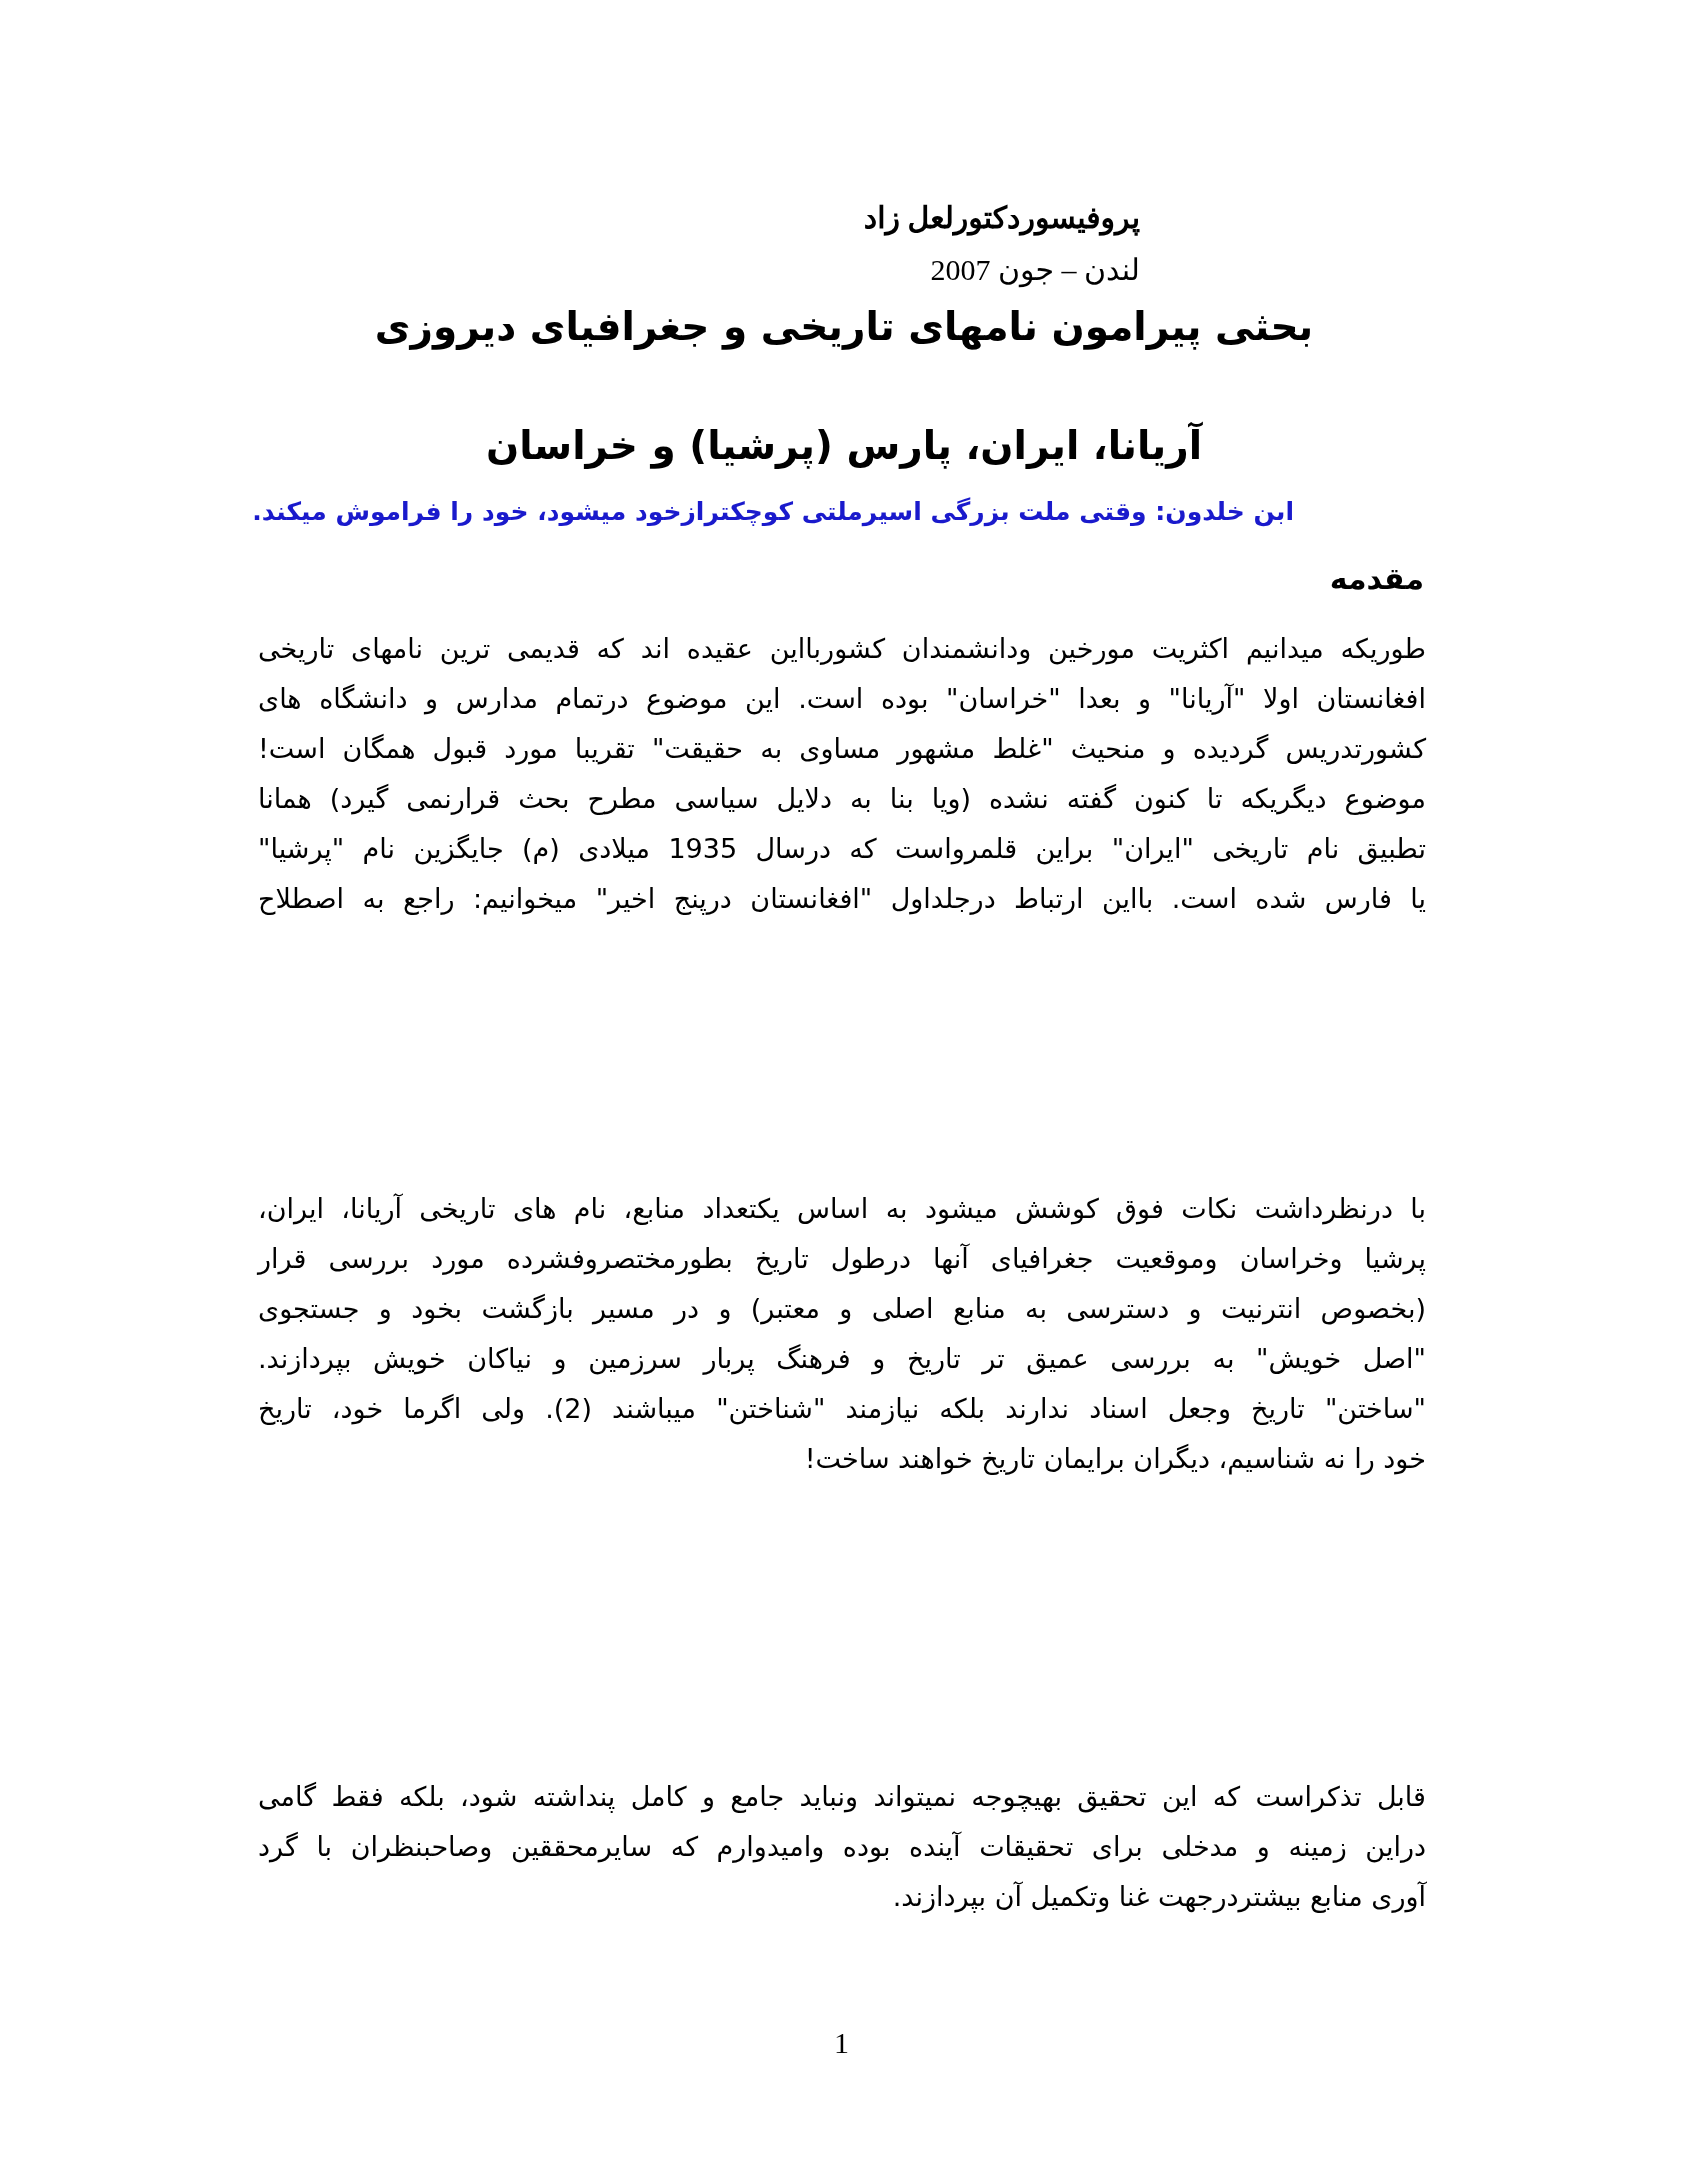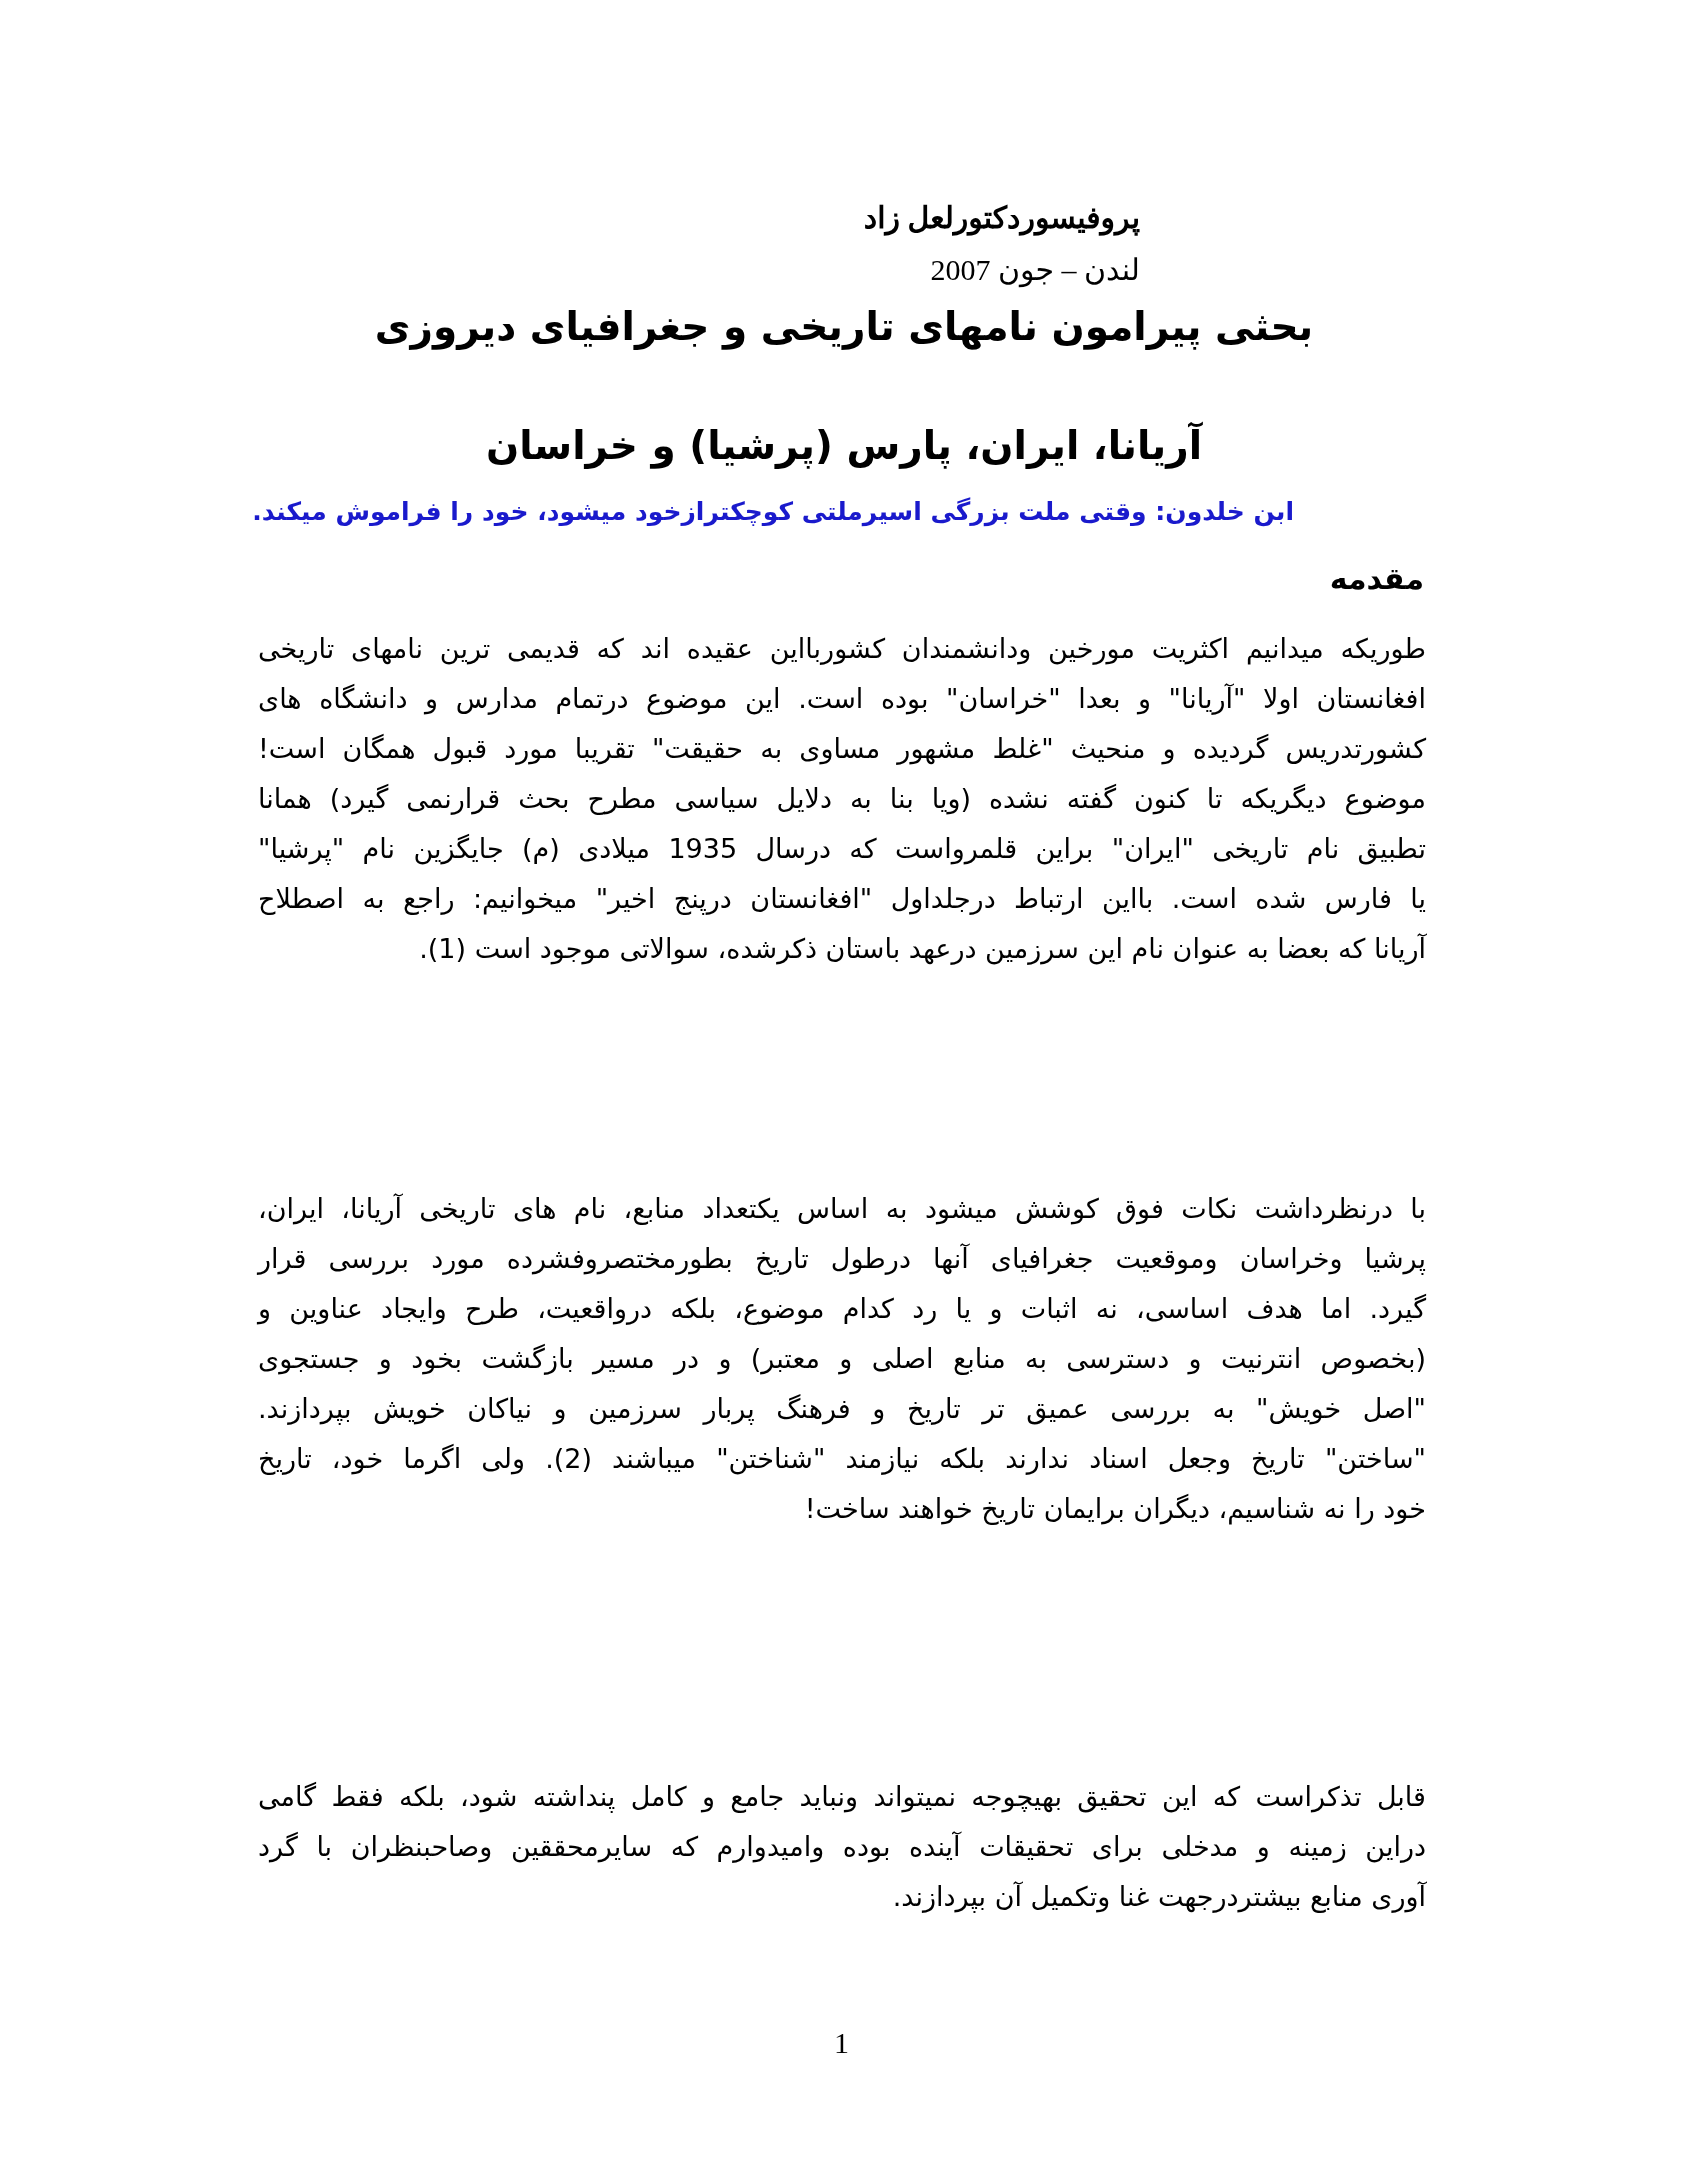--- a/index.html
+++ b/index.html
@@ -109,27 +109,25 @@
 
   <div class="intro-heading">مقدمه</div>
 
   <div class="body p1">
     <span class="line">طوریکه میدانیم اکثریت مورخین ودانشمندان کشوربااین عقیده اند که قدیمی ترین نامهای تاریخی</span>
     <span class="line">افغانستان اولا "آریانا" و بعدا "خراسان" بوده است. این موضوع  درتمام مدارس و دانشگاه های</span>
     <span class="line">کشورتدریس گردیده و منحیث "غلط مشهور مساوی به حقیقت"  تقریبا مورد قبول همگان است!</span>
     <span class="line">موضوع دیگریکه تا کنون گفته نشده (ویا بنا به دلایل  سیاسی مطرح بحث قرارنمی گیرد) همانا</span>
     <span class="line">تطبیق نام تاریخی "ایران" براین قلمرواست که درسال 1935 میلادی (م) جایگزین نام "پرشیا"</span>
     <span class="line">یا فارس شده است. بااین ارتباط درجلداول "افغانستان درپنج اخیر" میخوانیم: راجع به اصطلاح</span>
-    <span class="line last">آریانا که بعضا به عنوان نام این سرزمین درعهد باستان ذکرشده، سوالاتی موجود است (1).</span>
   </div>
 
   <div class="body p2">
     <span class="line">با درنظرداشت نکات فوق کوشش میشود به اساس یکتعداد منابع، نام های تاریخی آریانا، ایران،</span>
     <span class="line">پرشیا وخراسان وموقعیت جغرافیای آنها درطول تاریخ بطورمختصروفشرده مورد بررسی قرار</span>
-    <span class="line">گیرد. اما هدف اساسی، نه اثبات و یا رد کدام موضوع، بلکه درواقعیت، طرح وایجاد عناوین و</span>
     <span class="line">(بخصوص انترنیت و دسترسی به منابع اصلی و معتبر) و در مسیر بازگشت بخود و جستجوی</span>
     <span class="line">"اصل خویش" به بررسی عمیق تر تاریخ و فرهنگ پربار سرزمین و نیاکان  خویش بپردازند.</span>
     <span class="line">"ساختن" تاریخ وجعل اسناد ندارند بلکه نیازمند "شناختن" میباشند (2). ولی اگرما خود، تاریخ</span>
     <span class="line last">خود را نه شناسیم، دیگران برایمان تاریخ خواهند ساخت!</span>
   </div>
 
   <div class="body p3">
     <span class="line">قابل تذکراست که این تحقیق بهیچوجه نمیتواند ونباید جامع و کامل پنداشته شود، بلکه فقط گامی</span>
     <span class="line">دراین زمینه و مدخلی برای تحقیقات آینده بوده وامیدوارم که سایرمحققین وصاحبنظران با گرد</span>
     <span class="line last">آوری منابع بیشتردرجهت غنا وتکمیل آن بپردازند.</span>

